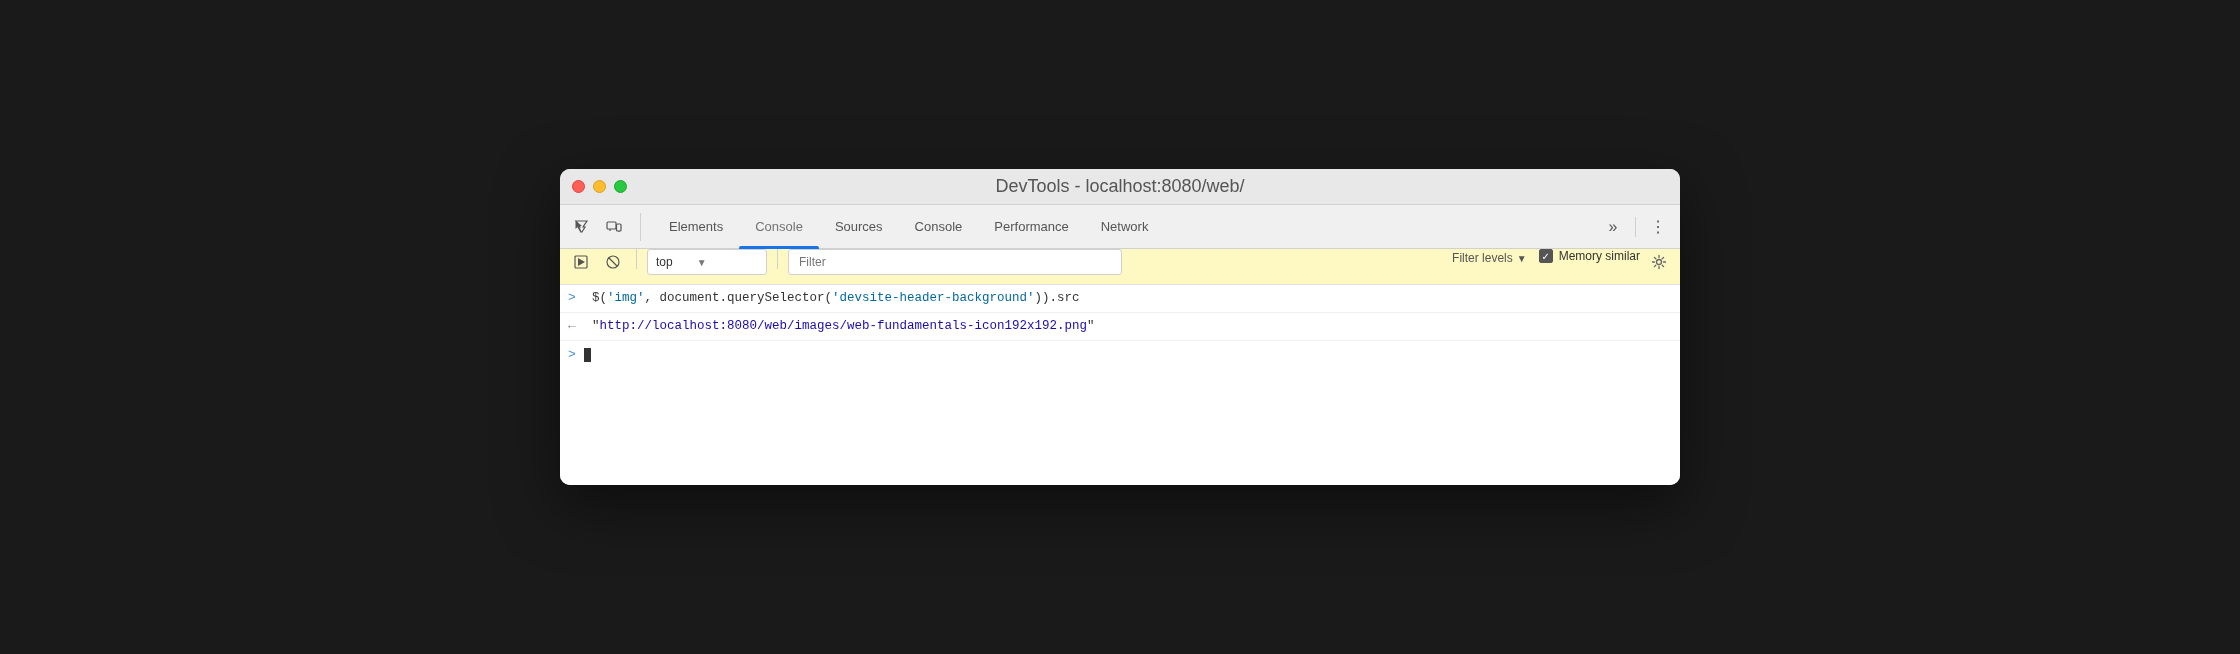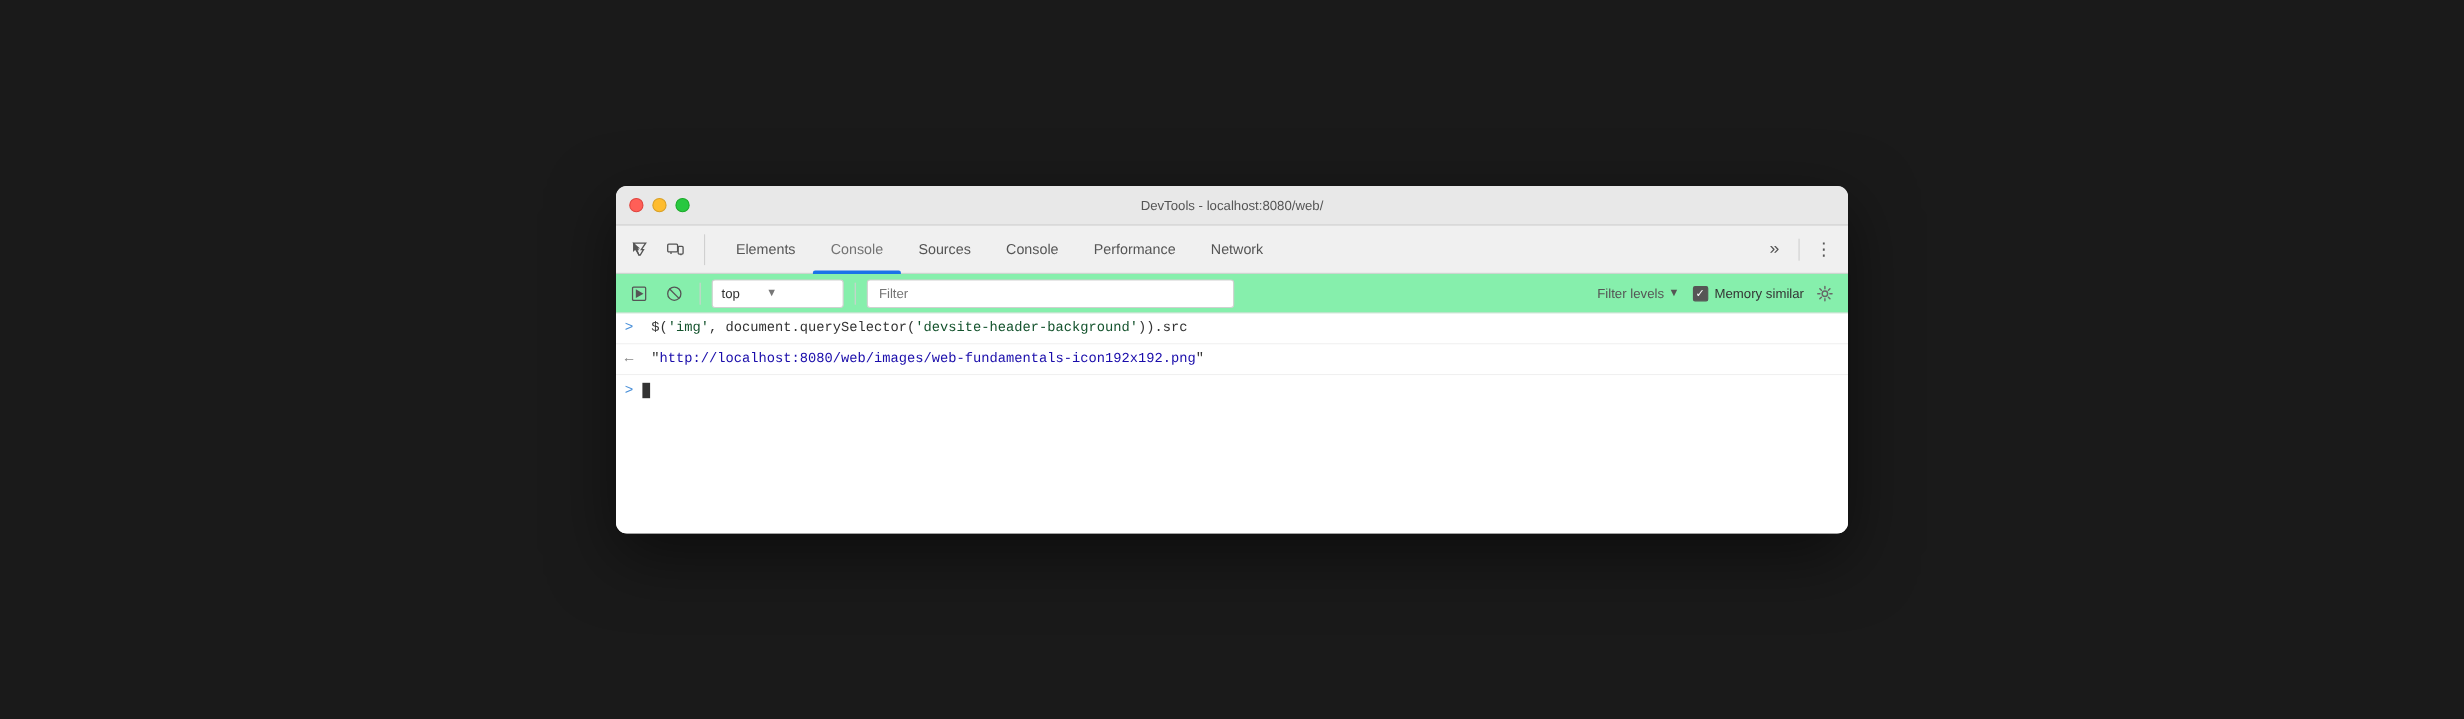--- a/index.html
+++ b/index.html
@@ -48,21 +48,21 @@
       width: 13px;
       height: 13px;
       border-radius: 50%;
     }
 
     .traffic-light.close { background: #ff5f57; border: 1px solid #e0443e; }
     .traffic-light.minimize { background: #febc2e; border: 1px solid #d9a025; }
     .traffic-light.maximize { background: #28c840; border: 1px solid #1aab29; }
 
     .title-text {
-      font-size: 12px;
+      font-size: 18px;
       color: #555;
       font-weight: 500;
     }
 
     
     .tab-bar {
       background: #f0f0f0;
       border-bottom: 1px solid #d0d0d0;
       display: flex;
       align-items: center;
@@ -129,24 +129,24 @@
 
     .tab-right {
       display: flex;
       align-items: center;
       gap: 4px;
       margin-left: auto;
     }
 
     
     .toolbar {
-      background: #86efac;
+      background: #fef9c3;
       border-bottom: 1px solid #e0e0e0;
       display: flex;
-      align-items: center;
+      align-items: flex-start;
       height: 36px;
       padding: 0 8px;
       gap: 6px;
     }
 
     .toolbar-btn {
       width: 26px;
       height: 26px;
       display: flex;
       align-items: center;
@@ -268,21 +268,21 @@
       color: #888;
     }
 
     .console-text {
       flex: 1;
       line-height: 1.5;
       color: #333;
     }
 
     .code-red {
-      color: #14532d;
+      color: #0369a1;
     }
 
     .code-link {
       color: #1a0dab;
     }
 
     .console-input-row {
       display: flex;
       align-items: center;
       padding: 4px 8px;

